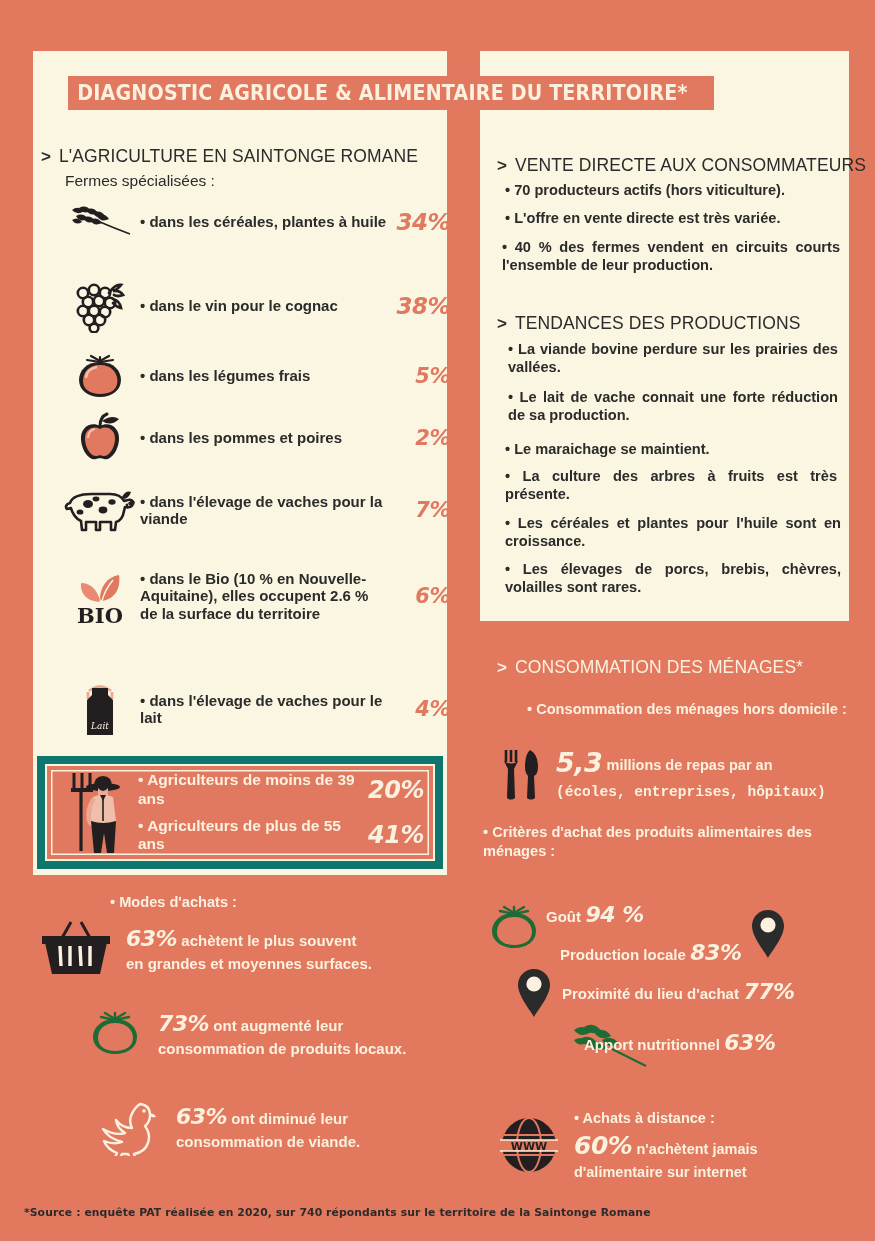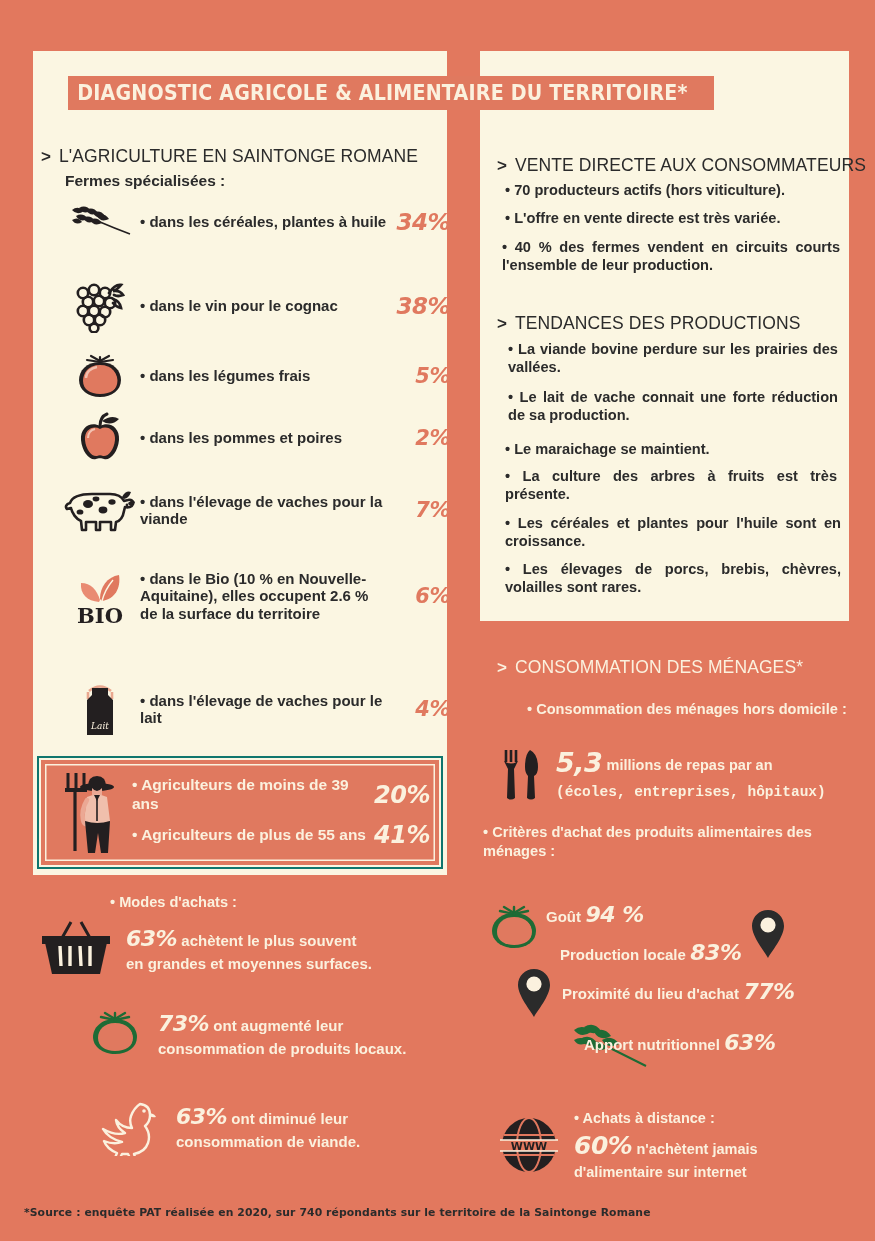--- a/index.html
+++ b/index.html
@@ -47,21 +47,21 @@
     letter-spacing:0.1px;
     white-space:nowrap;
   }
   .sec-head .chev{font-weight:bold;font-size:17px;line-height:1;}
   .sec-head.light{color:#FBF1DE;}
 
   
   #left-head{position:absolute;left:41px;top:146px;}
   #fermes-label{
     position:absolute;left:65px;top:172px;
-    font-size:15.5px;font-weight:bold;color:#2B2B2B;
+    font-size:15.5px;font-weight:normal;color:#2B2B2B;
   }
 
   .frow{
     position:absolute;left:60px;width:390px;
     display:flex;align-items:center;
   }
   .frow .ico{width:80px;flex:0 0 80px;display:flex;align-items:center;justify-content:center;}
   .frow .txt{
     flex:1;
     font-size:15px;font-weight:bold;color:#2B2B2B;
@@ -75,21 +75,21 @@
     color:#E0795F;
     font-size:23px;
     letter-spacing:-0.5px;
   }
   .frow .pct.small{font-size:21px;}
 
   
   #agri-box{
     position:absolute;left:37px;top:756px;width:406px;height:113px;
     background:#E0795F;
-    border:2px solid #0f766e;
+    border:8px solid #0f766e;
     box-shadow:inset 0 0 0 2px #FBF6E2, inset 0 0 0 6px #E0795F, inset 0 0 0 7.5px #FBF1DE;
     box-sizing:border-box;
   }
   #agri-box .inner{
     position:absolute;inset:6px;
     border:1.5px solid #FBF1DE;
     display:flex;align-items:center;
   }
   #agri-box .ico{width:86px;flex:0 0 86px;display:flex;align-items:center;justify-content:center;}
   #agri-box .rows{flex:1;display:flex;flex-direction:column;justify-content:center;gap:8px;padding-right:4px;}

